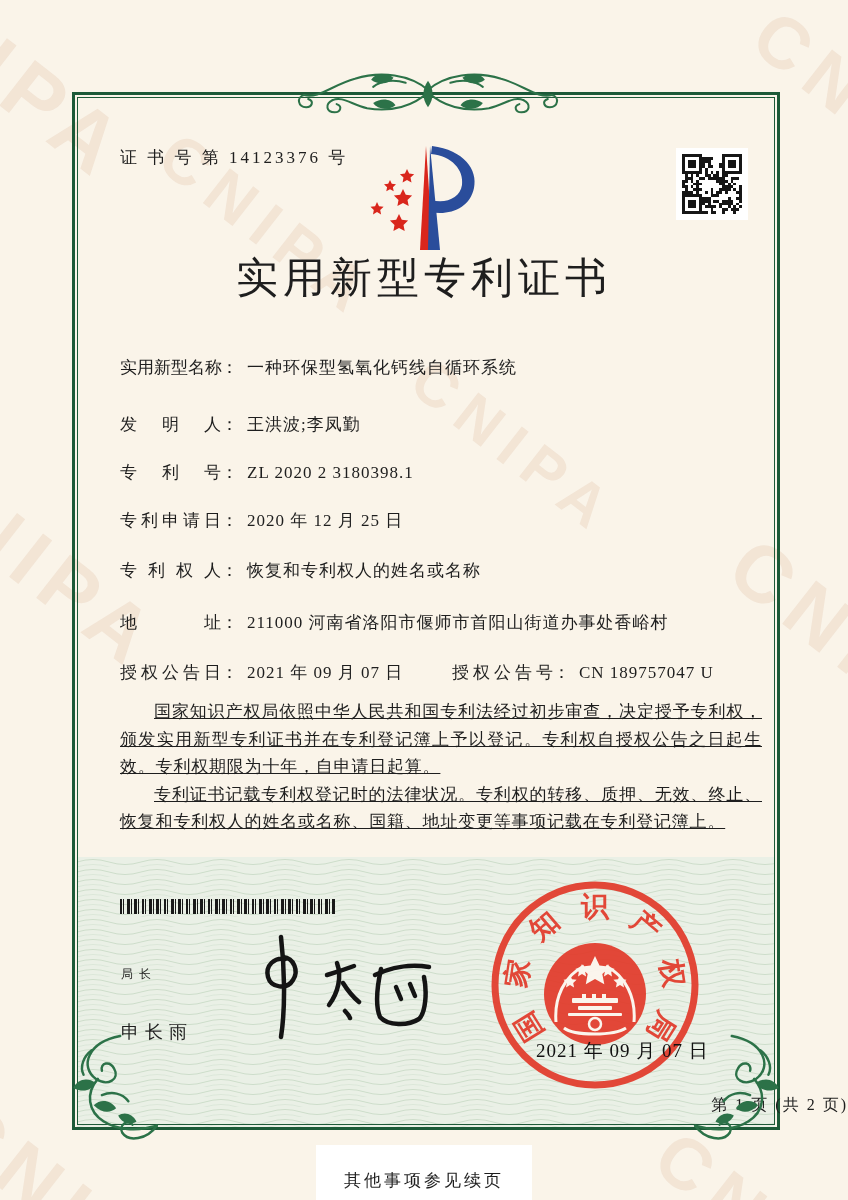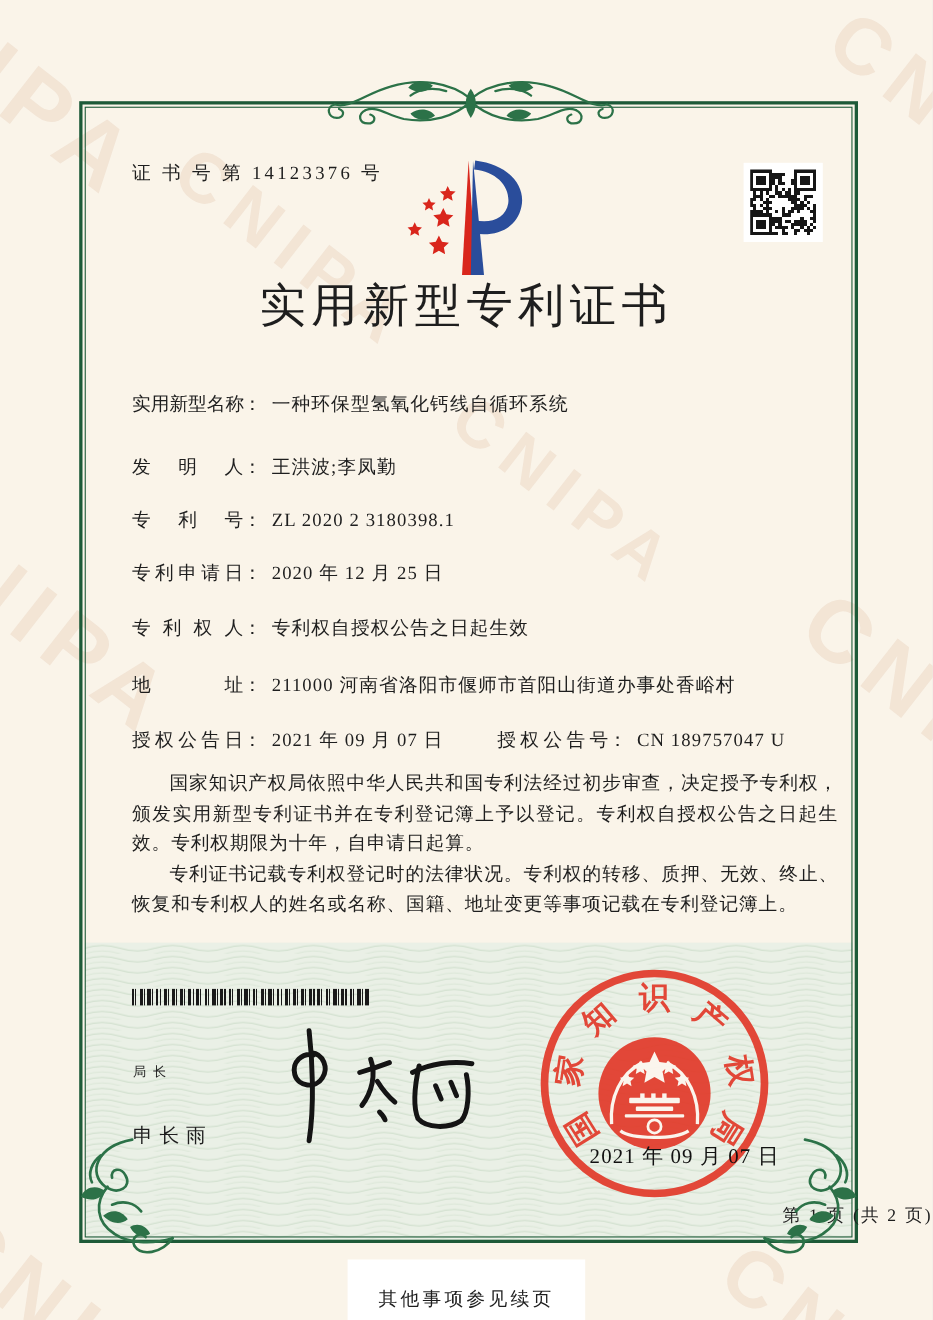--- a/index.html
+++ b/index.html
@@ -65,21 +65,21 @@
   .frow.r7{ top:661px; }
   .frow .pair2 { position:absolute; left:332px; top:0; white-space:nowrap; }
   .flabel { display:inline-flex; width:101px; justify-content:space-between; vertical-align:bottom; }
   .colon { margin-right:9px; }
   .fvalue { letter-spacing:1px; }
   
   .bodytext {
     position:absolute; left:120px; top:698px; width:642px; z-index:3;
     font-size:17px; line-height:27.6px; text-align:justify; letter-spacing:0.8px;
   }
-  .bodytext p { text-indent:2em; }
+  .bodytext p { text-indent:2em;text-decoration:underline; }
   
   .barcode {
     position:absolute; left:120px; top:899px; width:216px; height:15px; z-index:3;
     background:repeating-linear-gradient(90deg,
       #191919 0 2px, transparent 2px 3px,
       #191919 3px 4px, transparent 4px 7px,
       #191919 7px 10px, transparent 10px 11px,
       #191919 11px 12px, transparent 12px 14px,
       #191919 14px 17px, transparent 17px 18px,
       #191919 18px 19px, transparent 19px 22px);
@@ -482,21 +482,21 @@
           <span>请</span>
           <span>日</span>
         </span><span class="colon">：</span><span class="fvalue">2020 年 12 月 25 日</span>
     </div>
     <div class="frow r5">
       <span class="flabel">
           <span>专</span>
           <span>利</span>
           <span>权</span>
           <span>人</span>
-        </span><span class="colon">：</span><span class="fvalue">专利权自授权公告之日起生效</span>
+        </span><span class="colon">：</span><span class="fvalue">恢复和专利权人的姓名或名称</span>
     </div>
     <div class="frow r6">
       <span class="flabel">
           <span>地</span>
           <span>址</span>
         </span><span class="colon">：</span><span class="fvalue">211000 河南省洛阳市偃师市首阳山街道办事处香峪村</span>
     </div>
     <div class="frow r7">
       <span class="flabel">
           <span>授</span>

